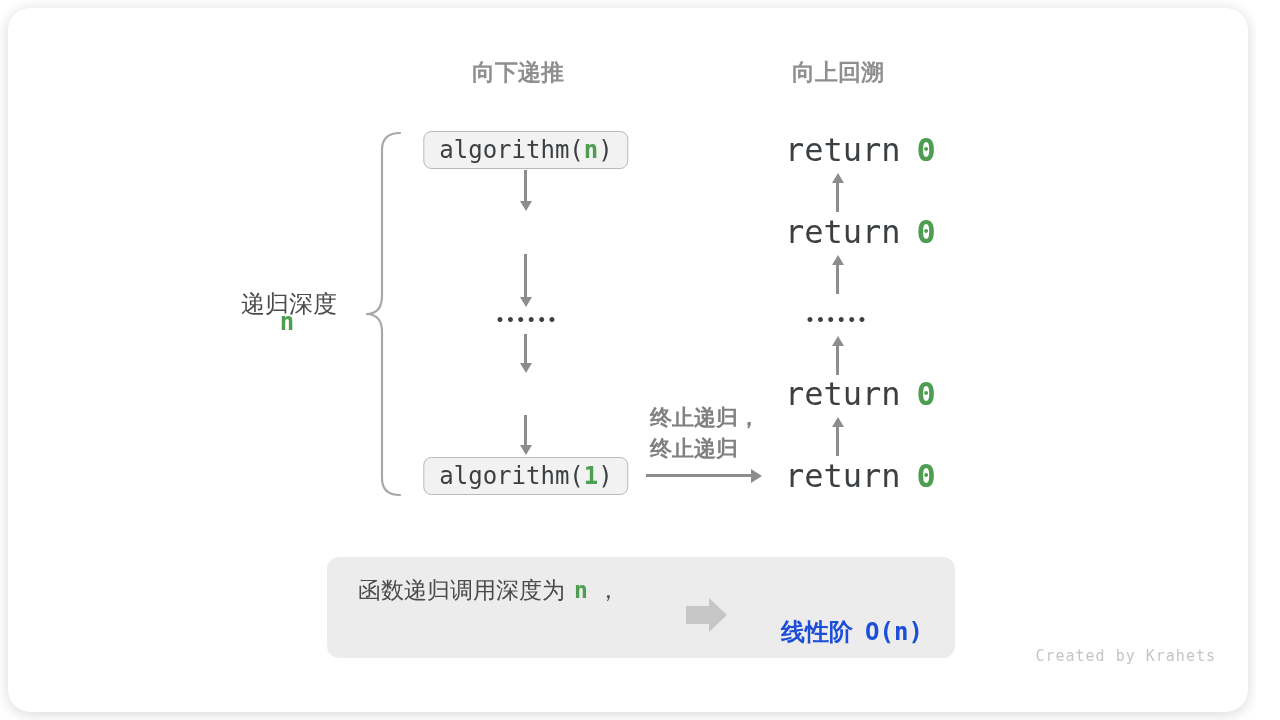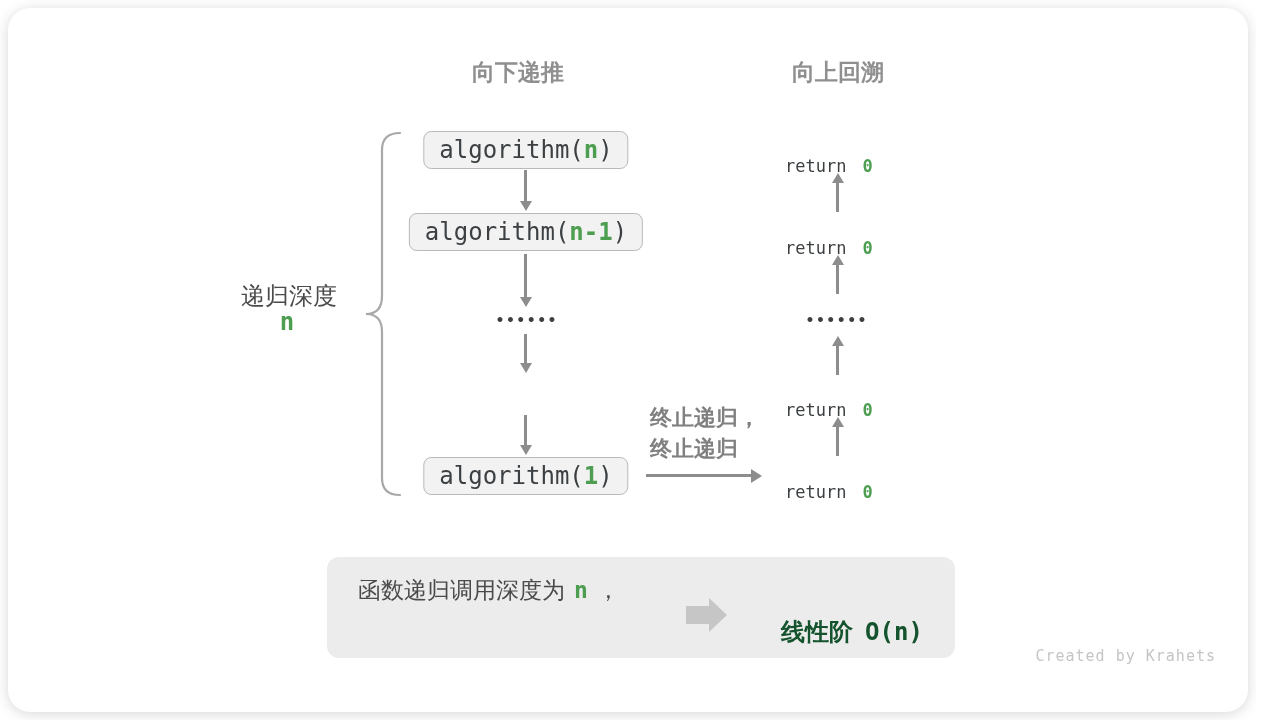--- a/index.html
+++ b/index.html
@@ -14,21 +14,21 @@
 
   
   .frame{position:absolute;left:526px;transform:translateX(-50%);height:38px;line-height:36px;
          padding:0 15px;background:#f2f2f2;border:1.5px solid #b9b9b9;border-radius:8px;
          font-family:"DejaVu Sans Mono",monospace;font-size:24px;color:#3c4043;
          white-space:nowrap;box-sizing:border-box;}
   .g{color:#4e9e52;font-weight:bold;}
 
   
   .ret{position:absolute;left:785px;height:32px;line-height:32px;
-       font-family:"DejaVu Sans Mono",monospace;font-size:17px;color:#3c4043;white-space:nowrap;margin-top:16px;}
+       font-family:"DejaVu Sans Mono",monospace;font-size:32px;color:#3c4043;white-space:nowrap;}
   .ret .zero{margin-left:16px;}
 
   
   .dots{position:absolute;transform:translateX(-50%);font-family:"DejaVu Sans Mono",monospace;
         font-size:14px;font-weight:bold;letter-spacing:2px;color:#3f3f3f;line-height:20px;}
 
   
   .varrow{position:absolute;width:3px;background:#8d8d8d;}
   .varrow.down::after{content:'';position:absolute;bottom:-9px;left:-4.5px;width:0;height:0;
         border-left:6px solid transparent;border-right:6px solid transparent;
@@ -57,21 +57,21 @@
   .sum-line{position:absolute;left:358px;height:30px;line-height:30px;font-size:23px;
             color:#4a4a4a;white-space:nowrap;}
   .sum-line .g{margin:0 9px;font-family:"DejaVu Sans Mono",monospace;font-size:23px;}
   .mono{font-family:"DejaVu Sans Mono",monospace;}
   .sum-line .code-open{margin-left:9px;}
   .sum-line .code-close{margin-right:9px;}
   .sum-line .g.inparen{margin:0;}
   .result-title{position:absolute;left:852px;transform:translateX(-50%);top:576px;
                 font-size:24px;font-weight:bold;color:#3c3c3c;white-space:nowrap;}
   .result-value{position:absolute;left:852px;transform:translateX(-50%);top:617px;height:30px;
-                line-height:30px;font-size:24px;font-weight:bold;color:#14532d;white-space:nowrap;text-align:right;}
+                line-height:30px;font-size:24px;font-weight:bold;color:#1d4ed8;white-space:nowrap;text-align:right;}
   .result-value .mono{font-size:24px;}
   .result-value .sp{display:inline-block;width:12px;}
 
   
   .block-arrow{position:absolute;left:686px;top:606px;width:23px;height:18px;background:#c6c6c6;}
   .block-arrow::after{content:'';position:absolute;left:23px;top:-8px;width:0;height:0;
         border-top:17px solid transparent;border-bottom:17px solid transparent;
         border-left:18px solid #c6c6c6;}
 
   .credit{position:absolute;right:40px;top:647px;font-family:"DejaVu Sans Mono",monospace;
@@ -80,28 +80,27 @@
 </head>
 <body>
 
 <div class="canvas">
   <div class="card"></div>
   <div class="layer">
 
     <div class="col-header" style="left:518px;top:57px">向下递推</div>
     <div class="col-header" style="left:838px;top:57px">向上回溯</div>
 
-    <div class="depth-label" style="top:280px">递归深度</div>
+    <div class="depth-label" style="top:288px">递归深度</div>
     <div class="depth-var" style="top:308px">n</div>
     <svg class="brace" width="44" height="368" style="position:absolute;left:360px;top:130px" viewBox="0 0 44 368">
       <path d="M 40 3 Q 22 3 22 20 L 22 166 Q 22 184 6 184 Q 22 184 22 202 L 22 348 Q 22 365 40 365" fill="none" stroke="#a8a8a8" stroke-width="2.2" stroke-linecap="round"></path>
     </svg>
 
     <div class="frame" style="top:131px"><span>algorithm(</span><span class="g">n</span><span>)</span></div>
-    <div class="frame" style="top:213px"><span>algorithm(</span><span class="g">n-1</span><span>)</span></div>
     <div class="frame" style="top:457px"><span>algorithm(</span><span class="g">1</span><span>)</span></div>
 
     <div class="varrow down" style="left:524px;top:170px;height:32px"></div>
     <div class="varrow down" style="left:524px;top:254px;height:44px"></div>
     <div class="varrow down" style="left:524px;top:334px;height:30px"></div>
     <div class="varrow down" style="left:524px;top:415px;height:31px"></div>
 
     <div class="dots" style="left:527px;top:310px">••••••</div>
     <div class="dots" style="left:837px;top:310px">••••••</div>
 

